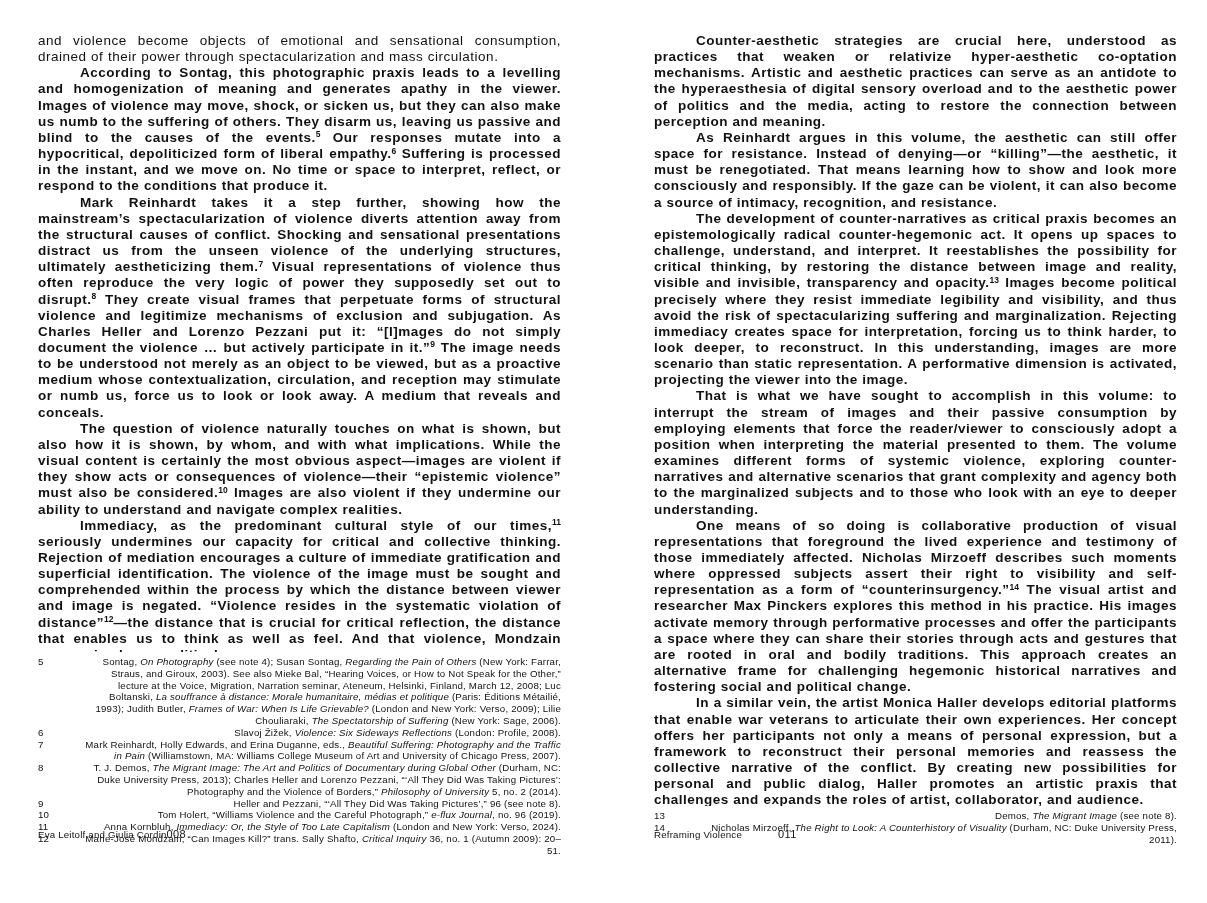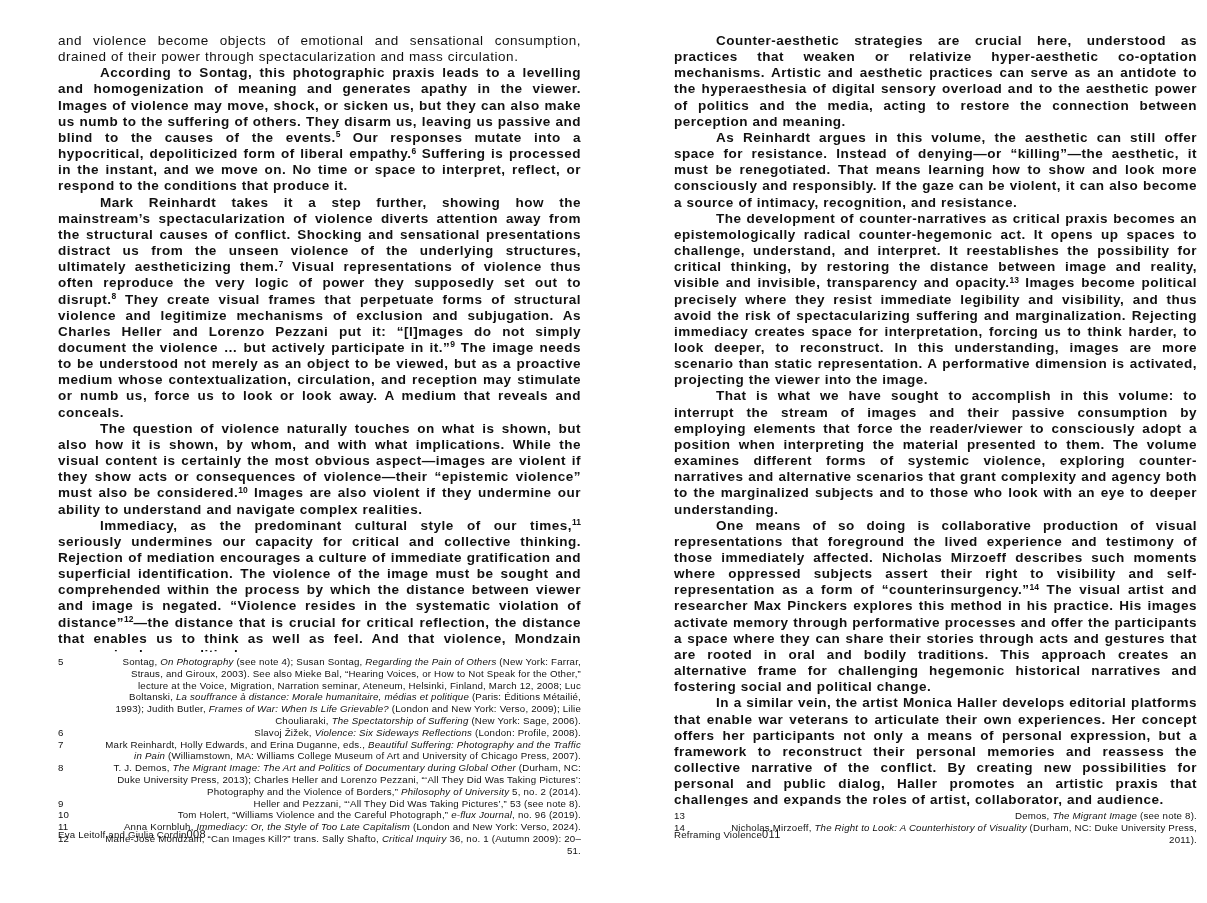--- a/index.html
+++ b/index.html
@@ -4,21 +4,21 @@
 <style>
   html, body { margin: 0; padding: 0; }
   body {
     width: 1207px; height: 903px;
     background: #ffffff;
     position: relative;
     overflow: hidden;
     font-family: "Liberation Sans", "DejaVu Sans", sans-serif;
     color: #111111;
   }
-  .col { position: absolute; margin-left: 20px; }
+  .col { position: absolute; }
   .body-col { top: 33px; width: 523px; overflow: hidden; }
   #body-left  { left: 38px;  max-height: 619px; }
   #body-right { left: 654px; max-height: 773px; }
   .para {
     margin: 0;
     text-align: justify;
     font-size: 13.5px;
     line-height: 16.15px;
     font-weight: 500;
     letter-spacing: 0.5px;
@@ -46,21 +46,21 @@
   .fn-num { width: 47px; flex: none; }
   .fn-text { flex: 1; text-align: right; }
   .fn-text i { font-style: italic; }
   .running-footer {
     top: 828px; width: 523px;
     display: flex;
     justify-content: flex-start;
     align-items: baseline;
   }
   #footer-left  { left: 38px; }
-  #footer-right { left: 654px; }
+  #footer-right { left: 654px; gap: 36px; }
   .running-title { font-size: 9.7px; font-weight: 500; letter-spacing: 0.2px; }
   .page-num { font-size: 11px; font-weight: 500; letter-spacing: 0.4px; padding-right: 11px; }
 </style>
 </head>
 <body>
 
 <div>
 
   <div id="body-left" class="col body-col">
       <p class="para"><span>and violence become objects of emotional and sensational consumption, drained of their power through spectacularization and mass circulation.</span></p>
@@ -81,21 +81,21 @@
       <div class="fn-row">
         <span class="fn-num">7</span>
         <span class="fn-text"><span>Mark Reinhardt, Holly Edwards, and Erina Duganne, eds., </span><i>Beautiful Suffering: Photography and the Traffic in Pain</i><span> (Williamstown, MA: Williams College Museum of Art and University of Chicago Press, 2007).</span></span>
       </div>
       <div class="fn-row">
         <span class="fn-num">8</span>
         <span class="fn-text"><span>T. J. Demos, </span><i>The Migrant Image: The Art and Politics of Documentary during Global Other</i><span> (Durham, NC: Duke University Press, 2013); Charles Heller and Lorenzo Pezzani, “‘All They Did Was Taking Pictures’: Photography and the Violence of Borders,” </span><i>Philosophy of University</i><span> 5, no. 2 (2014).</span></span>
       </div>
       <div class="fn-row">
         <span class="fn-num">9</span>
-        <span class="fn-text"><span>Heller and Pezzani, “‘All They Did Was Taking Pictures’,” 53 (see note 8).</span></span>
+        <span class="fn-text"><span>Heller and Pezzani, “‘All They Did Was Taking Pictures’,” 96 (see note 8).</span></span>
       </div>
       <div class="fn-row">
         <span class="fn-num">10</span>
         <span class="fn-text"><span>Tom Holert, “Williams Violence and the Careful Photograph,” </span><i>e-flux Journal</i><span>, no. 96 (2019).</span></span>
       </div>
       <div class="fn-row">
         <span class="fn-num">11</span>
         <span class="fn-text"><span>Anna Kornbluh, </span><i>Immediacy: Or, the Style of Too Late Capitalism</i><span> (London and New York: Verso, 2024).</span></span>
       </div>
       <div class="fn-row">

